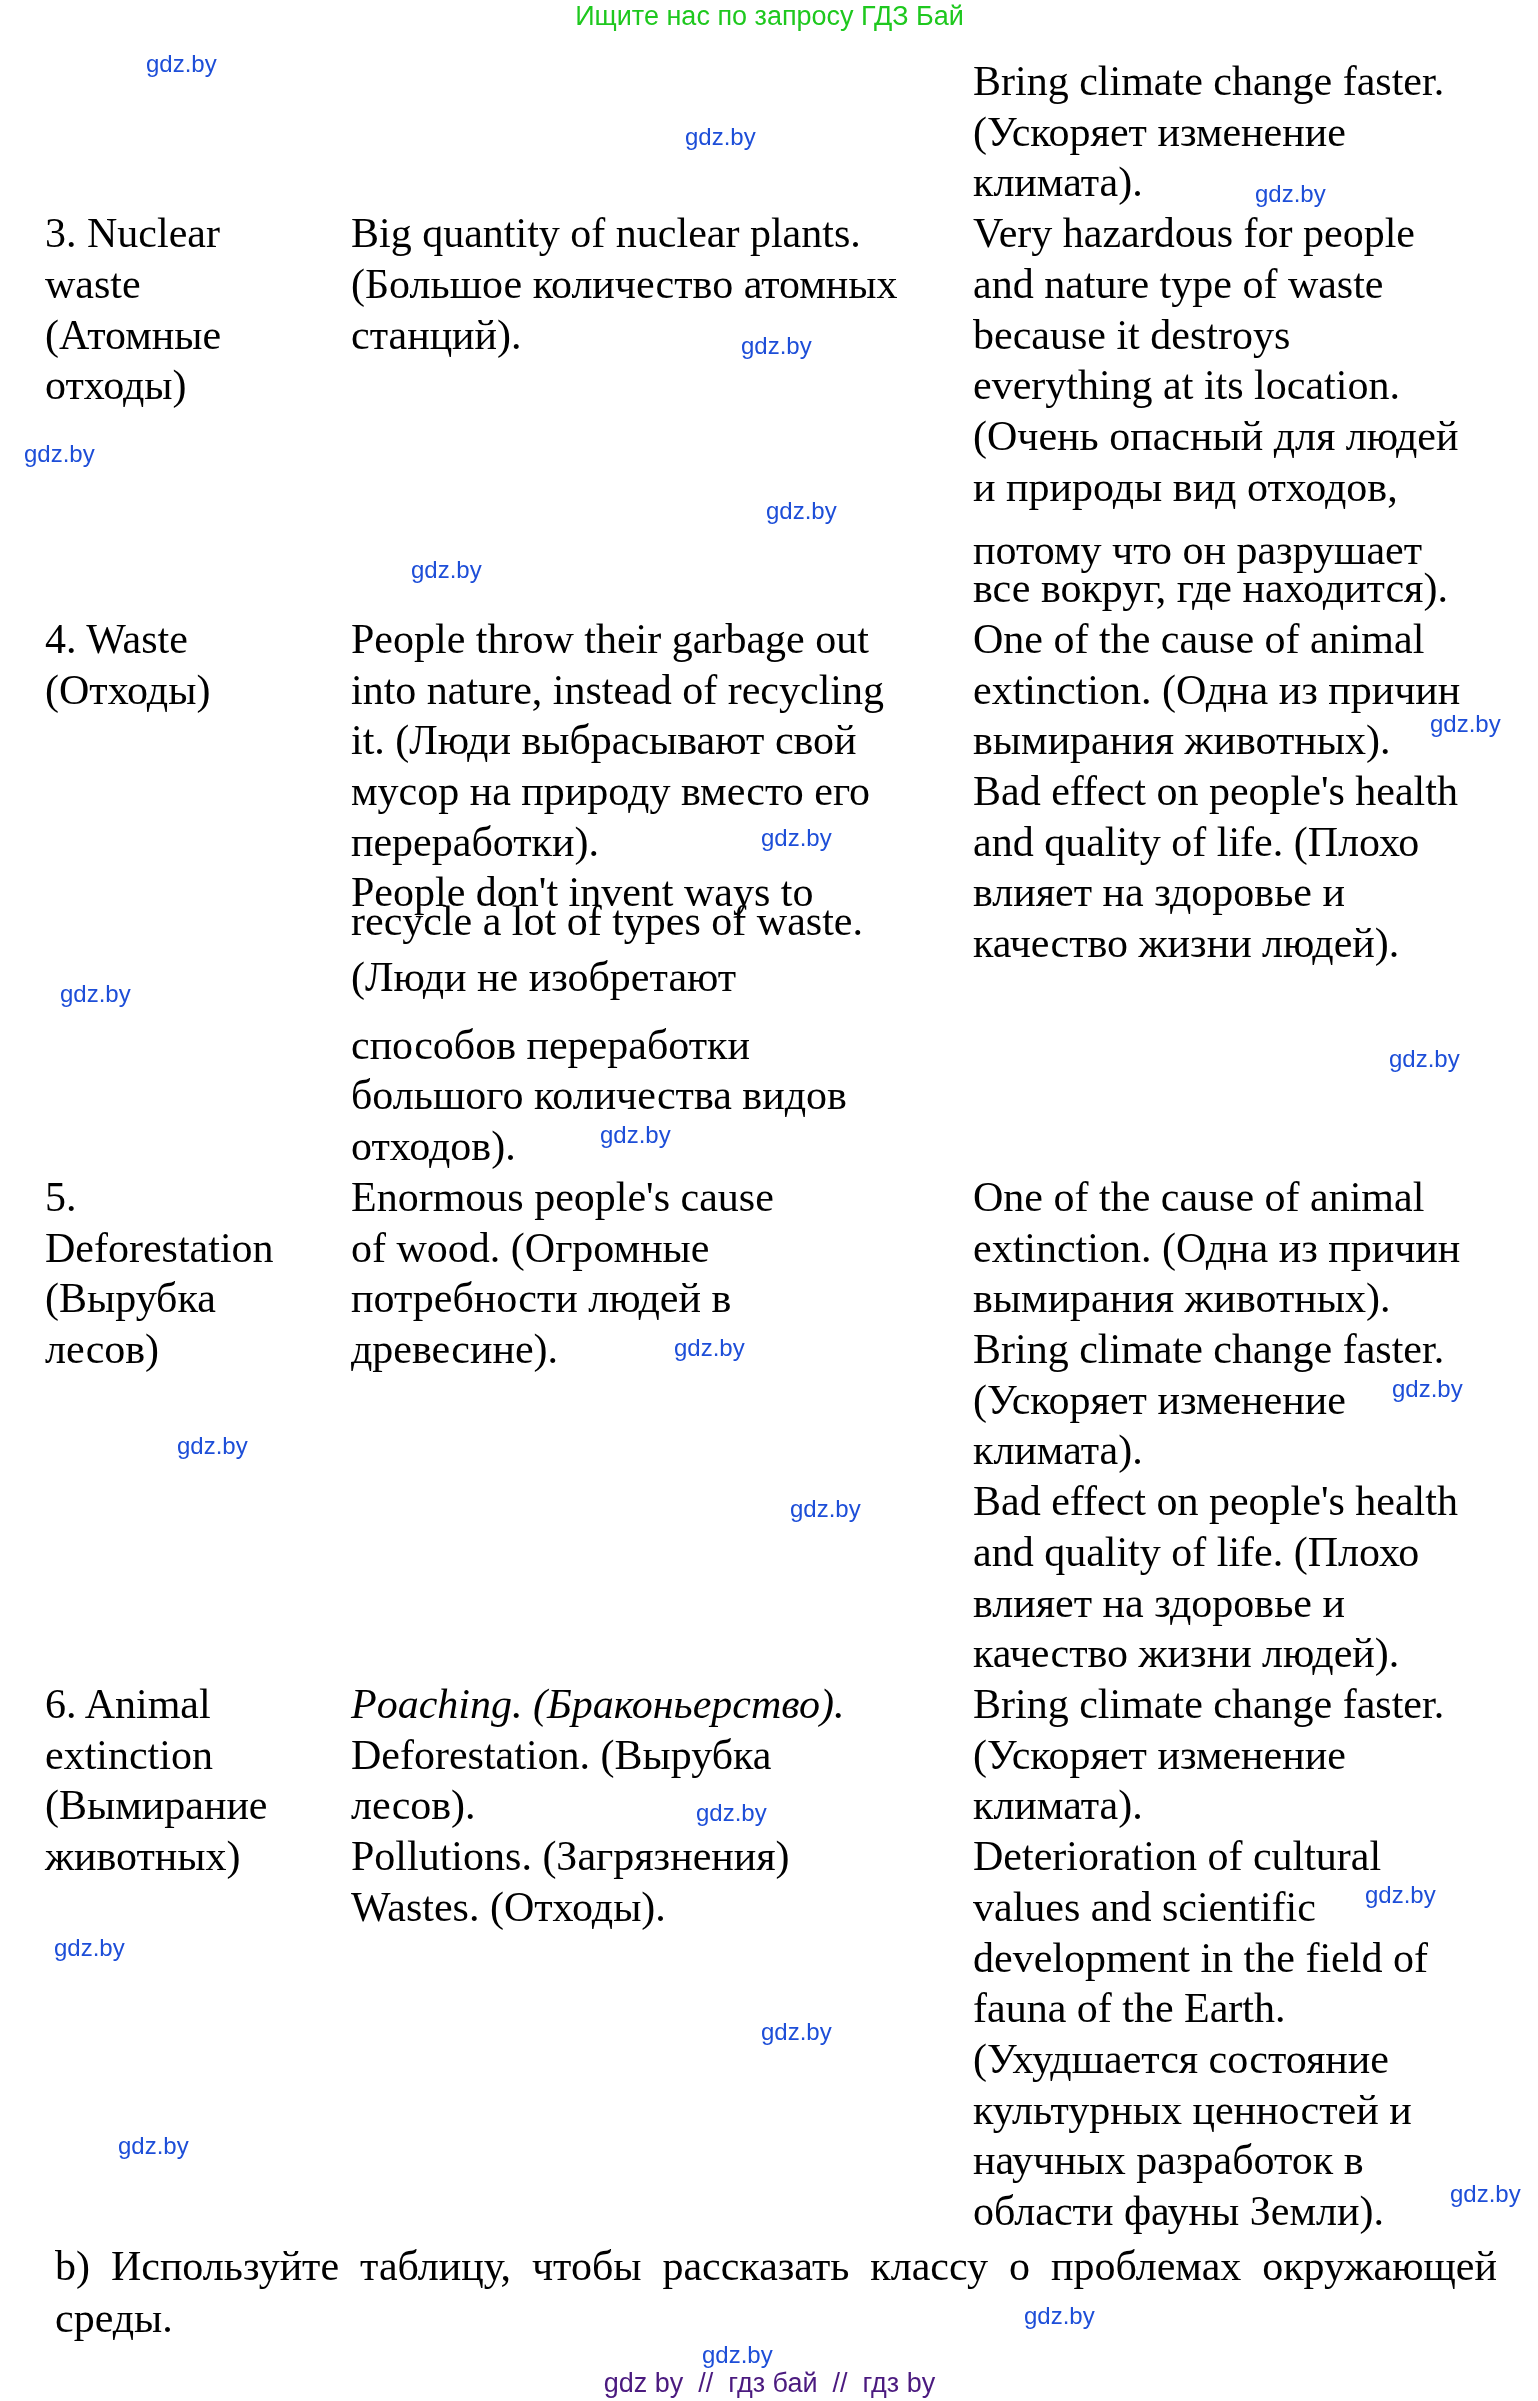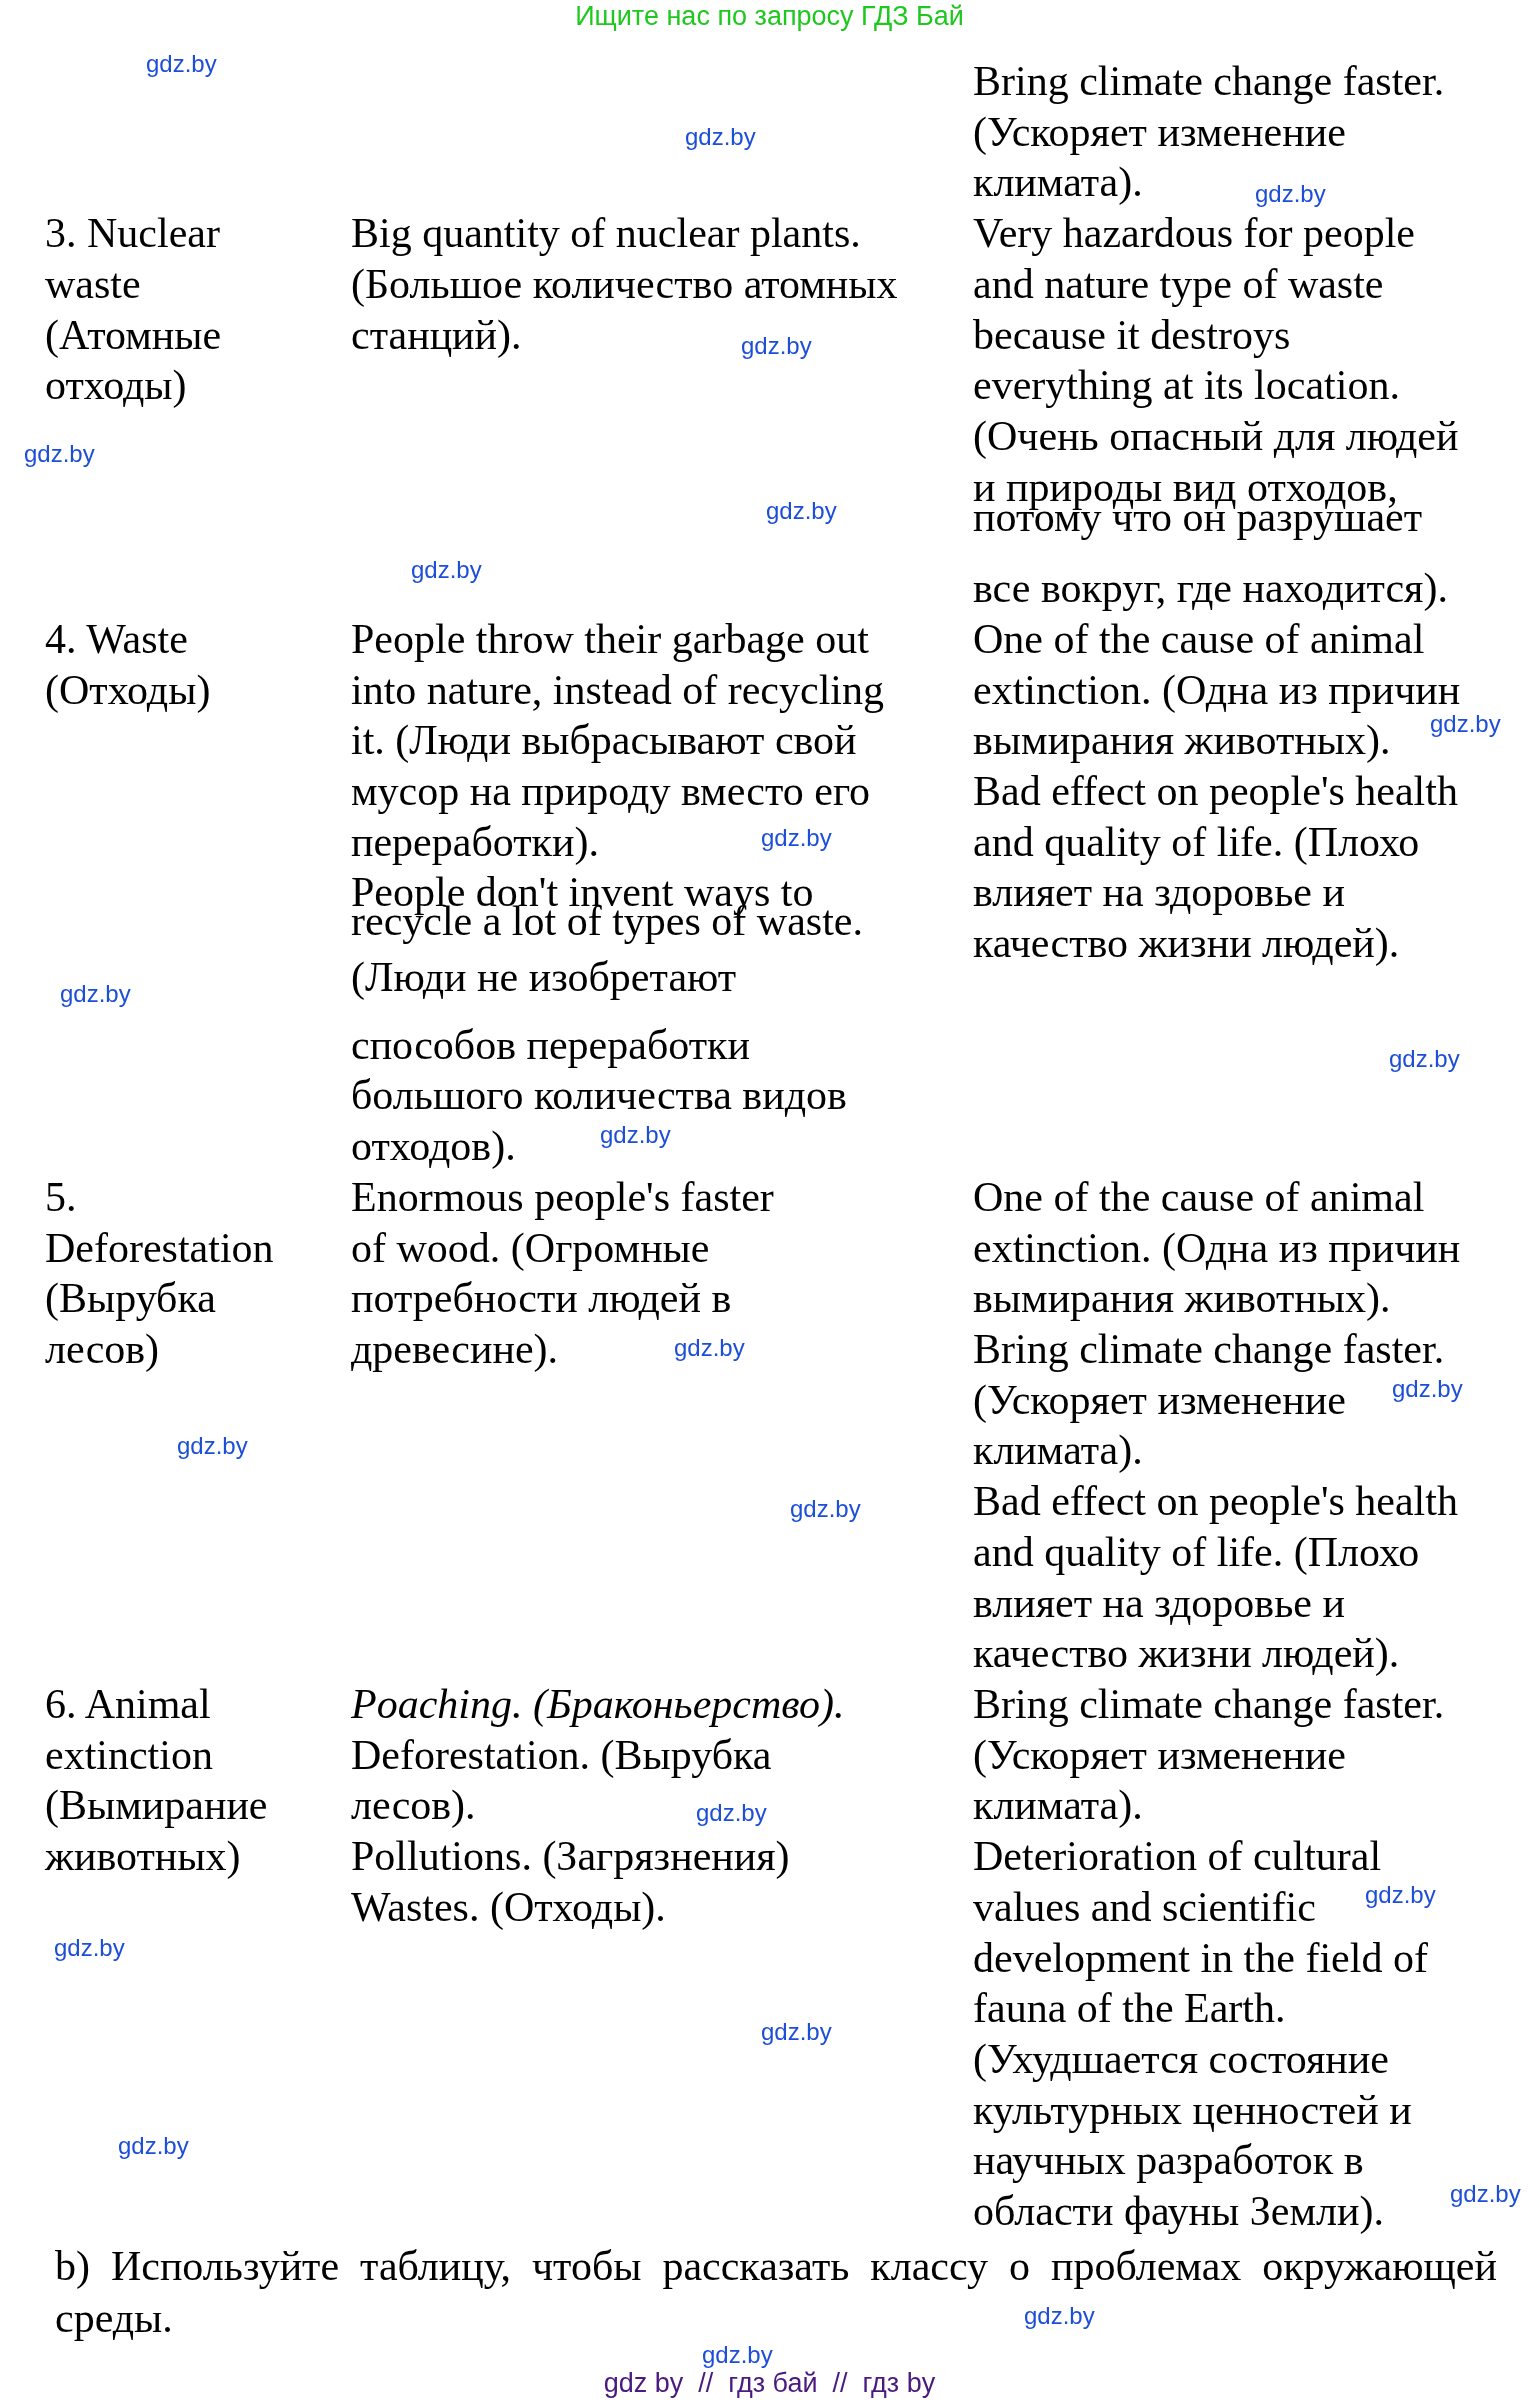--- a/index.html
+++ b/index.html
@@ -58,41 +58,41 @@
     <div class="ln" style="top: 609px;">into nature, instead of recycling</div>
     <div class="ln" style="top: 659px;">it. (Люди выбрасывают свой</div>
     <div class="ln" style="top: 710px;">мусор на природу вместо его</div>
     <div class="ln" style="top: 761px;">переработки).</div>
     <div class="ln" style="top: 811px;">People don't invent ways to</div>
     <div class="ln" style="top: 840px;">recycle a lot of types of waste.</div>
     <div class="ln" style="top: 896px;">(Люди не изобретают</div>
     <div class="ln" style="top: 964px;">способов переработки</div>
     <div class="ln" style="top: 1014px;">большого количества видов</div>
     <div class="ln" style="top: 1065px;">отходов).</div>
-    <div class="ln" style="top: 1116px;">Enormous people's faster</div>
+    <div class="ln" style="top: 1116px;">Enormous people's cause</div>
     <div class="ln" style="top: 1167px;">of wood. (Огромные</div>
     <div class="ln" style="top: 1217px;">потребности людей в</div>
     <div class="ln" style="top: 1268px;">древесине).</div>
     <div class="ln" style="top: 1623px; font-style: italic;">Poaching. (Браконьерство).</div>
     <div class="ln" style="top: 1674px;">Deforestation. (Вырубка</div>
     <div class="ln" style="top: 1724px;">лесов).</div>
     <div class="ln" style="top: 1775px;">Pollutions. (Загрязнения)</div>
     <div class="ln" style="top: 1826px;">Wastes. (Отходы).</div>
   </div>
 <div class="col col3" id="col3">
     <div class="ln" style="top: 0px;">Bring climate change faster.</div>
     <div class="ln" style="top: 51px;">(Ускоряет изменение</div>
     <div class="ln" style="top: 101px;">климата).</div>
     <div class="ln" style="top: 152px;">Very hazardous for people</div>
     <div class="ln" style="top: 203px;">and nature type of waste</div>
     <div class="ln" style="top: 254px;">because it destroys</div>
     <div class="ln" style="top: 304px;">everything at its location.</div>
     <div class="ln" style="top: 355px;">(Очень опасный для людей</div>
     <div class="ln" style="top: 406px;">и природы вид отходов,</div>
-    <div class="ln" style="top: 436px; font-family: Liberation Serif, serif;">потому что он разрушает</div>
+    <div class="ln" style="top: 469px; font-family: Liberation Serif, serif;">потому что он разрушает</div>
     <div class="ln" style="top: 507px;">все вокруг, где находится).</div>
     <div class="ln" style="top: 558px;">One of the cause of animal</div>
     <div class="ln" style="top: 609px;">extinction. (Одна из причин</div>
     <div class="ln" style="top: 659px;">вымирания животных).</div>
     <div class="ln" style="top: 710px;">Bad effect on people's health</div>
     <div class="ln" style="top: 761px;">and quality of life. (Плохо</div>
     <div class="ln" style="top: 811px;">влияет на здоровье и</div>
     <div class="ln" style="top: 862px;">качество жизни людей).</div>
     <div class="ln" style="top: 1116px;">One of the cause of animal</div>
     <div class="ln" style="top: 1167px;">extinction. (Одна из причин</div>

